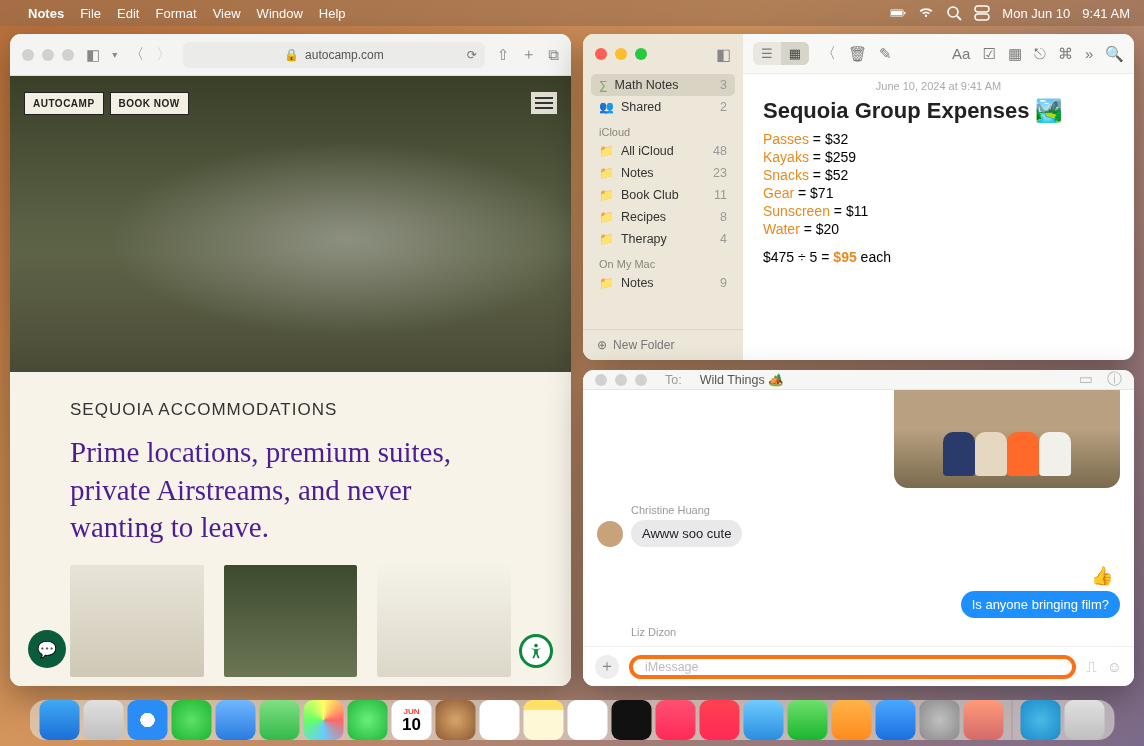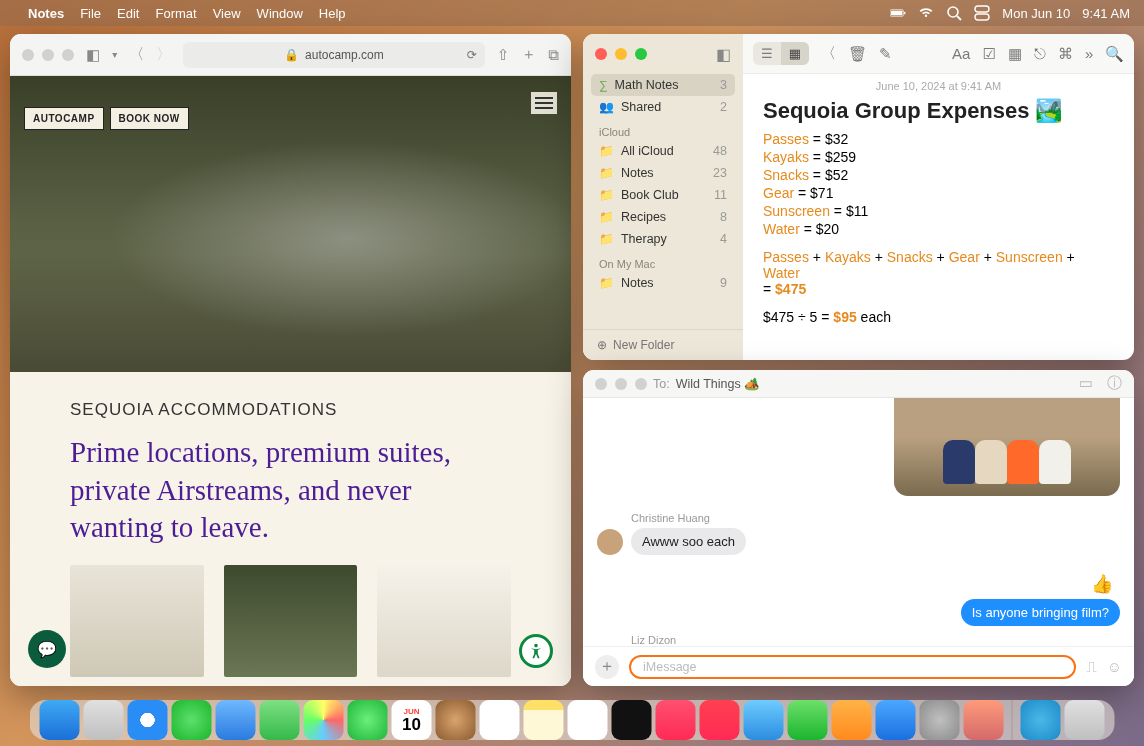--- a/index.html
+++ b/index.html
@@ -22,21 +22,21 @@
   .t-dim span { background: #d1d1d1 !important; }
 
   
   #safari { left: 10px; top: 34px; width: 561px; height: 652px; }
   #safari .toolbar { height: 42px; background: #f4f4f2; display: flex; align-items: center; padding: 0 12px; gap: 12px; border-bottom: 1px solid #e0e0de; }
   #safari .toolbar .icon { color: #888; font-size: 15px; }
   #safari .addr { flex: 1; display: flex; align-items: center; justify-content: center; height: 26px; background: #ebebe9; border-radius: 6px; font-size: 12px; color: #555; gap: 6px; position: relative; }
   #safari .addr .reload { position: absolute; right: 8px; color: #777; }
   #safari .hero { height: 296px; background: linear-gradient(#3a4028, #5a6044 50%, #6a7050); position: relative; }
   #safari .hero::before { content:''; position:absolute; inset:0; background: radial-gradient(ellipse 70% 55% at 60% 55%, rgba(200,200,200,0.45), transparent 60%), linear-gradient(transparent 60%, rgba(40,35,25,0.5)); }
-  #safari .logo { position: absolute; top: 31px; left: 14px; display: flex; gap: 6px; }
+  #safari .logo { position: absolute; top: 16px; left: 14px; display: flex; gap: 6px; }
   #safari .logo .pill { background: #f3efe3; color: #222; font-size: 10px; font-weight: 700; padding: 5px 8px; border: 1px solid #222; letter-spacing: 0.5px; }
   #safari .burger { position: absolute; top: 16px; right: 14px; width: 26px; height: 22px; background: rgba(243,239,227,0.9); display: flex; flex-direction: column; justify-content: center; gap: 3px; padding: 4px; }
   #safari .burger span { height: 2px; background: #333; }
   #safari .body { padding: 28px 60px 18px 60px; background: #f7f3e8; }
   #safari .eyebrow { font-size: 17px; letter-spacing: 1px; font-weight: 500; color: #333; }
   #safari .headline { font-family: Georgia, serif; font-size: 29px; line-height: 1.3; margin-top: 14px; color: #4c1d95; font-weight: 400; }
   #safari .filter { font-size: 11px; margin-top: 24px; color: #333; }
   #safari .thumbs { display: flex; gap: 20px; padding: 0 60px 18px; background: #f7f3e8; }
   #safari .thumb { width: 136px; height: 112px; border-radius: 2px; }
   .thumb.a { background: linear-gradient(#e8e4d8, #cfc8b6); }
@@ -66,37 +66,37 @@
   #notes .ntoolbar .ti { font-size:15px; }
   #notes .meta { text-align:center; font-size:11px; color:#aaa; padding-top:6px; }
   #notes .content { padding: 6px 20px; font-size:14px; }
   #notes h2 { font-size:22px; font-weight:800; color:#222; padding-bottom:6px; }
   #notes .line { padding: 1px 0; }
   #notes .v { color:#e68a1e; font-weight:500; }
   #notes .tot { color:#e68a1e; font-weight:600; }
 
   
   #msgs { left: 583px; top: 370px; width: 551px; height: 316px; display:flex; flex-direction:column; }
-  #msgs .hdr { height: 28px; background:#f6f6f4; border-bottom:1px solid #e6e6e4; display:flex; align-items:center; padding:0 12px; gap:6px; font-size:12.5px; color:#555; }
+  #msgs .hdr { height: 20px; background:#f6f6f4; border-bottom:1px solid #e6e6e4; display:flex; align-items:center; padding:0 12px; gap:18px; font-size:12.5px; color:#555; }
   #msgs .hdr .to-label { color:#999; }
   #msgs .hdr .right { margin-left:auto; display:flex; gap:14px; color:#bbb; font-size:15px; }
   #msgs .thread { flex:1; background:#fff; position:relative; padding: 8px 14px; overflow:hidden; }
   #msgs .photo { position:absolute; top:0; right:14px; width:226px; height:98px; border-radius: 0 0 14px 14px; background: linear-gradient(#b8a080 40%, #7a6a4e); display:flex; align-items:flex-end; justify-content:center; }
   #msgs .ppl { display:flex; gap:-6px; margin-bottom:12px; }
   #msgs .ppl span { width:32px; height:44px; border-radius:10px 10px 4px 4px; }
   #msgs .sender { font-size:11px; color:#999; margin-left:34px; }
   #msgs .row { display:flex; align-items:flex-end; gap:8px; margin:4px 0; }
   #msgs .avatar { width:26px; height:26px; border-radius:50%; background:#c7a27a; }
   #msgs .bubble { background:#e9e9eb; border-radius:14px; padding:6px 11px; font-size:13px; color:#222; }
   #msgs .out { justify-content:flex-end; }
   #msgs .out .bubble { background:#1e8fff; color:#fff; }
   #msgs .react { font-size:18px; margin-right:6px; }
   #msgs .compose { height:40px; background:#fff; border-top:1px solid #eee; display:flex; align-items:center; padding:0 12px; gap:10px; }
   #msgs .compose .plus { width:24px; height:24px; border-radius:50%; background:#eee; color:#888; display:flex; align-items:center; justify-content:center; font-size:16px; }
-  #msgs .compose .field { flex:1; height:24px; border:2px solid #f97316; border-radius:13px; padding:0 12px; font-size:12.5px; color:#bbb; display:flex; align-items:center; }
+  #msgs .compose .field { flex:1; height:24px; border:4px solid #f97316; border-radius:13px; padding:0 12px; font-size:12.5px; color:#bbb; display:flex; align-items:center; }
   #msgs .compose .ic { color:#bbb; font-size:15px; }
 
   
   #dock { position:absolute; left:50%; transform:translateX(-50%); bottom:6px; height:40px; padding:5px 10px; background:rgba(230,225,218,0.6); border-radius:16px; display:flex; align-items:center; gap:4px; backdrop-filter: blur(6px); }
   #dock .app { width:40px; height:40px; border-radius:9px; }
   #dock .sep { width:1px; height:40px; background:rgba(120,120,120,0.4); margin:0 4px; }
 </style>
 </head>
 <body>
 
@@ -260,21 +260,20 @@
     <div class="content">
       <h2>Sequoia Group Expenses 🏞️</h2>
       <div id="nlines">
           <div class="line"><span class="v">Passes</span><span> = $32</span></div>
           <div class="line"><span class="v">Kayaks</span><span> = $259</span></div>
           <div class="line"><span class="v">Snacks</span><span> = $52</span></div>
           <div class="line"><span class="v">Gear</span><span> = $71</span></div>
           <div class="line"><span class="v">Sunscreen</span><span> = $11</span></div>
           <div class="line"><span class="v">Water</span><span> = $20</span></div>
         </div>
-      <div class="line" style="margin-top:10px" id="nsum"><span class="v">Passes</span> + <span class="v">Kayaks</span> + <span class="v">Snacks</span> + <span class="v">Gear</span> + <span class="v">Sunscreen</span> + <span class="v">Water</span><br>= <span class="tot">$475</span></div>
       <div class="line" style="margin-top:10px">
         <span>$475 ÷ 5 = </span><span class="tot">$95</span><span> each</span>
       </div>
     </div>
   </div>
 </div>
 
 <div class="win" id="msgs">
   <div class="hdr">
     <div class="traffic t-dim">
@@ -295,21 +294,21 @@
         <span style="background:#2a3a6a"></span>
           <span style="background:#e6d8c0"></span>
         <span style="background:#ff6a2a"></span>
           <span style="background:#f2f0ea"></span>
       </div>
     </div>
     <div style="height:106px"></div>
     <div class="sender">Christine Huang</div>
     <div class="row">
       <div class="avatar"></div>
-      <div class="bubble">Awww soo each</div>
+      <div class="bubble">Awww soo cute</div>
     </div>
     <div class="row out" style="margin-top:18px">
       <span class="react">👍</span>
     </div>
     <div class="row out">
       <div class="bubble">Is anyone bringing film?</div>
     </div>
     <div class="sender" style="margin-top:8px">Liz Dizon</div>
 
   </div>

